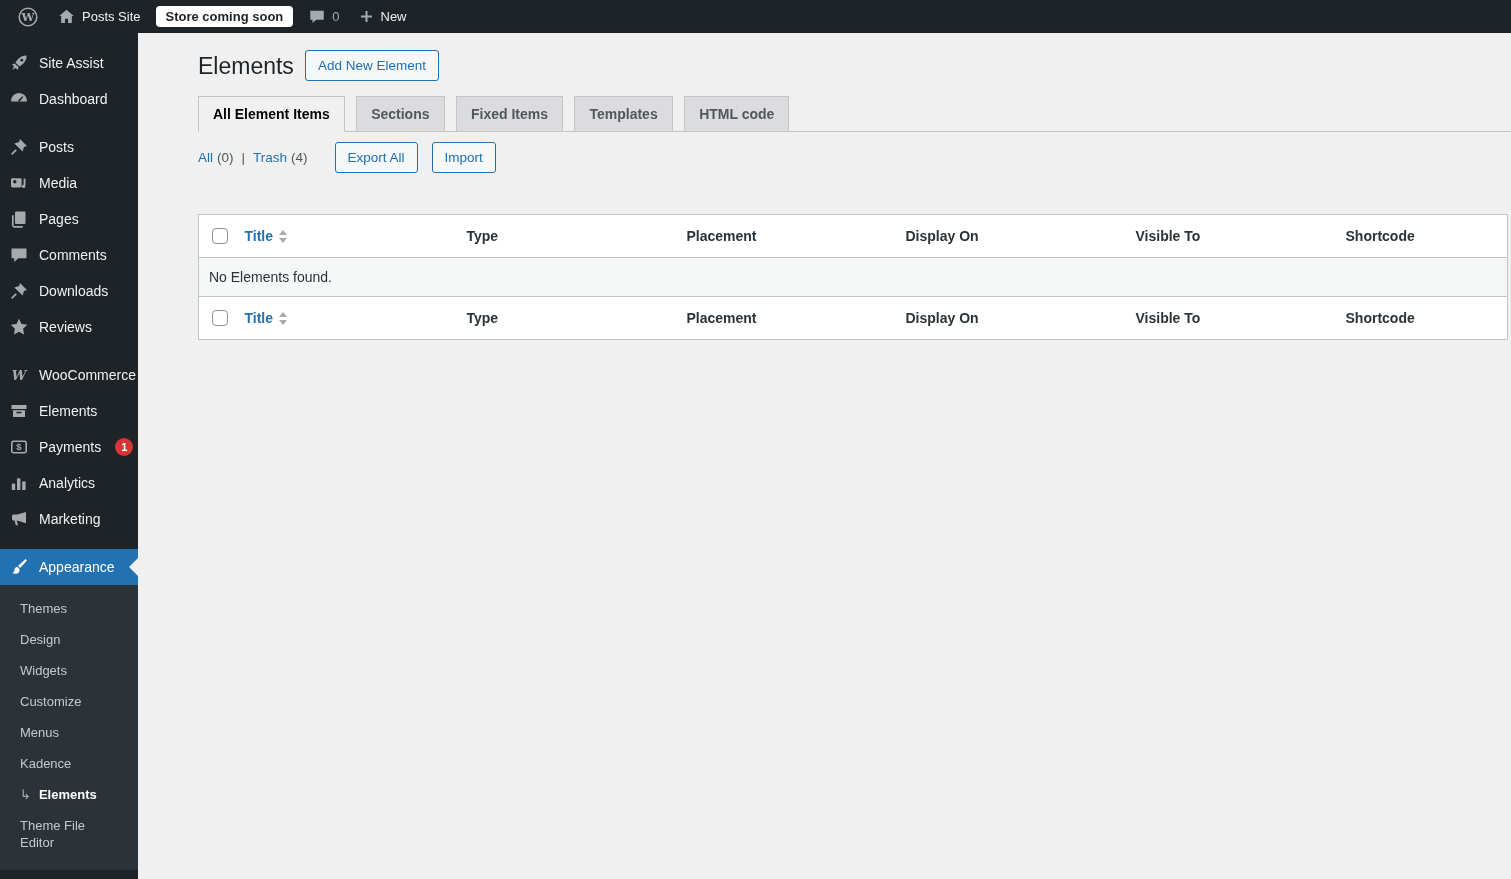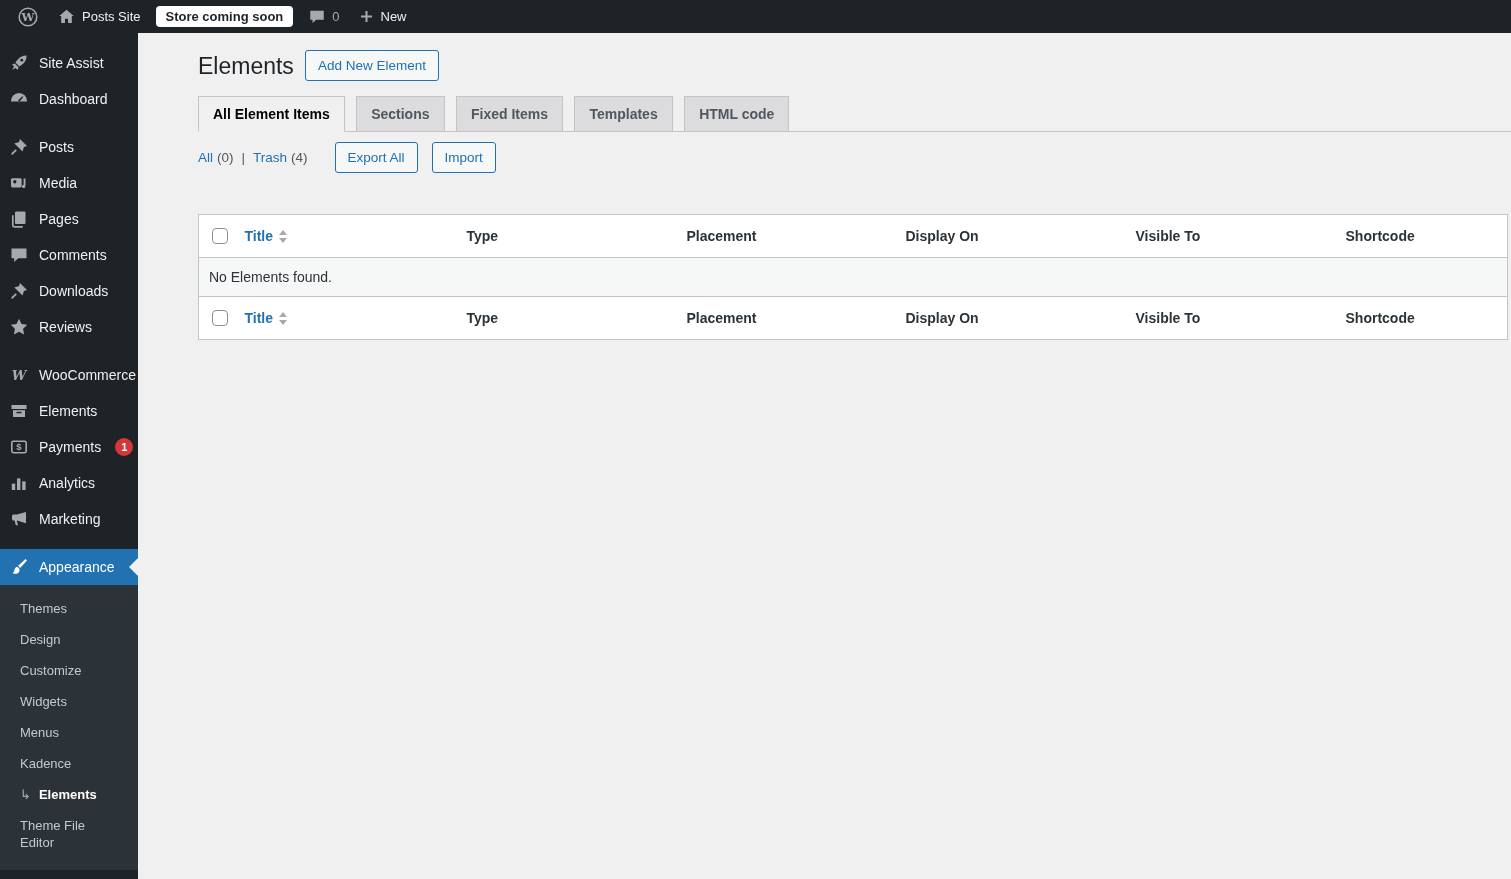--- a/index.html
+++ b/index.html
@@ -293,22 +293,22 @@
       <svg width="20" height="20" viewBox="0 0 20 20">
           <path fill="#ffffff" d="M16.6 2l1.4 1.4-6.8 7.5-2.1-2.1zM8.3 9.8l2 2c.7 1.9-.1 4-2 4.8-1.3.5-3 .3-4.8-.6 1-.5 1.7-1.3 1.8-2.3.1-2 1.1-3.5 3-3.9z"></path>
         </svg>
     </span>
     <span>Appearance</span>
   </div>
 
   <div class="submenu">
     <span class="submenu-item">Themes</span>
     <span class="submenu-item">Design</span>
+    <span class="submenu-item">Widgets</span>
     <span class="submenu-item">Customize</span>
-    <span class="submenu-item">Widgets</span>
     <span class="submenu-item">Menus</span>
     <span class="submenu-item">Kadence</span>
     <span class="submenu-item current"><span class="submenu-arrow">↳</span><span>Elements</span></span>
     <span class="submenu-item">Theme File Editor</span>
   </div>
 </div>
 
 <div class="content">
 
   <div class="title-row">

